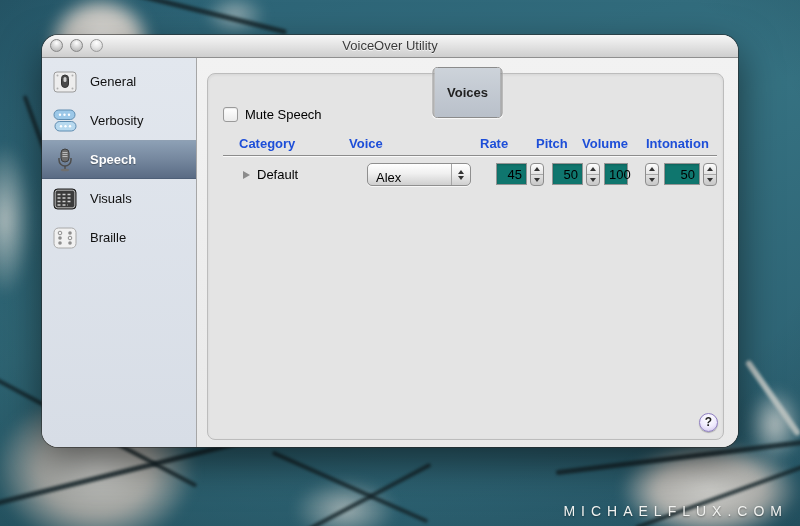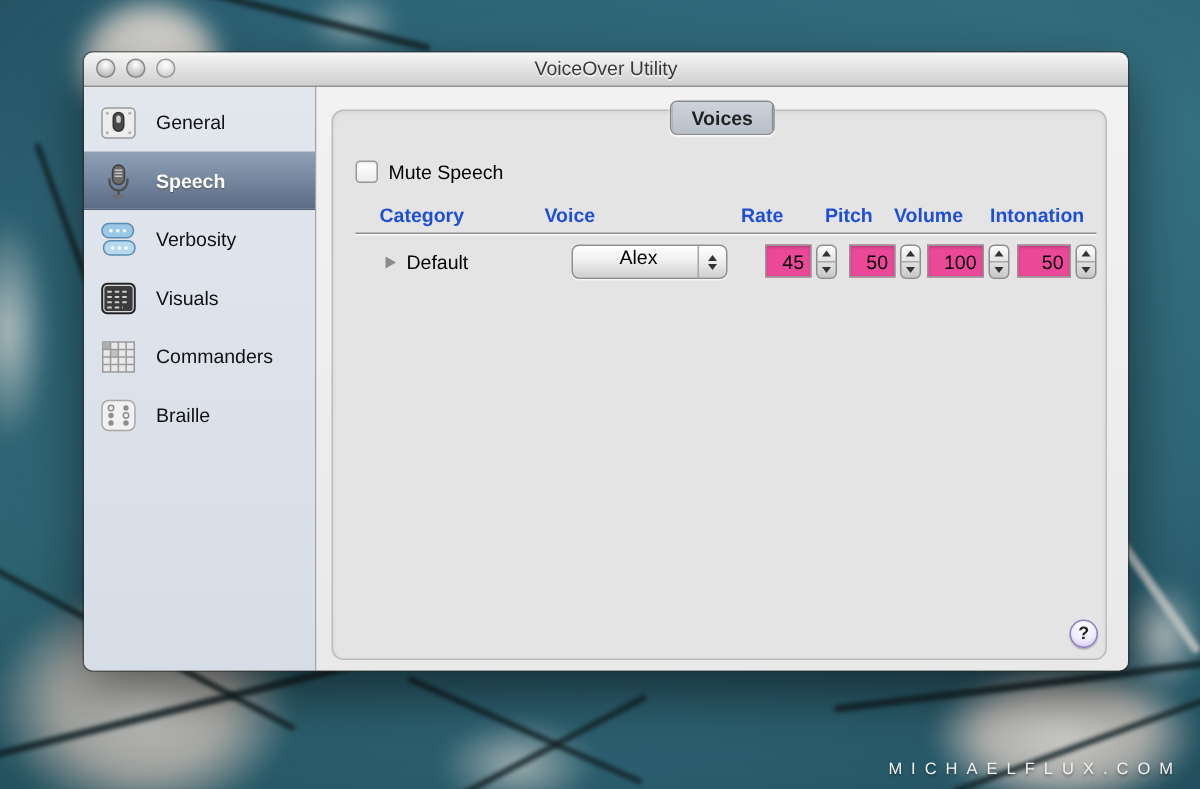--- a/index.html
+++ b/index.html
@@ -23,29 +23,28 @@
   .branch.b2{left:-10px;top:470px;width:260px;height:5px;transform:rotate(-14deg);}
   .branch.b3{left:-20px;top:430px;width:230px;height:4px;transform:rotate(28deg);}
   .branch.b4{left:265px;top:485px;width:170px;height:4px;transform:rotate(24deg);}
   .branch.b5{left:280px;top:500px;width:160px;height:4px;transform:rotate(-28deg);}
   .branch.b6{left:555px;top:455px;width:250px;height:5px;transform:rotate(-7deg);}
   .branch.b7{left:630px;top:495px;width:180px;height:4px;transform:rotate(-20deg);}
   .branch.b8{left:-15px;top:150px;width:120px;height:4px;transform:rotate(70deg);}
   .branch.b9{left:728px;top:395px;width:90px;height:6px;transform:rotate(55deg);background:#cdd3d0;opacity:.9;}
   .vignette{position:absolute;inset:0;background:radial-gradient(ellipse at 58% 38%,rgba(0,0,0,0) 55%,rgba(0,18,24,.28) 100%);}
   .watermark{
-    position:absolute;right:12px;bottom:7px;color:#f2f3f1;font-size:11px;
+    position:absolute;right:12px;bottom:7px;color:#f2f3f1;font-size:14px;
     letter-spacing:6px;font-weight:400;text-shadow:0 1px 2px rgba(0,0,0,.4);margin-top:12px;
   }
   
   .window{
-    position:absolute;left:42px;top:35px;width:696px;height:412px;border-radius:6px;
+    position:absolute;left:42px;top:35px;width:696px;height:412px;border-radius:16px;
     background:#e8e8e8;overflow:hidden;
     box-shadow:0 0 0 1px rgba(40,40,40,.55),0 16px 40px rgba(0,0,0,.55);
-    margin-left:14px;
   }
   .titlebar{
     height:22px;background:linear-gradient(#f7f7f7,#cecece);
     border-bottom:1px solid #8f8f8f;position:relative;
   }
   .title{
     text-align:center;line-height:22px;font-size:13px;color:#3a3a3a;
     text-shadow:0 1px 0 rgba(255,255,255,.7);
   }
   .traffic{position:absolute;left:8px;top:4px;display:flex;gap:7px;}
@@ -72,21 +71,21 @@
   .groupbox{
     position:absolute;left:10px;right:14px;top:15px;bottom:7px;
     background:#e4e4e4;border:1px solid #bcbcbc;border-radius:8px;
     box-shadow:inset 0 1px 3px rgba(0,0,0,.07);
   }
   .tabs{
     position:absolute;top:9px;left:50%;transform:translateX(-50%);display:flex;
     border:1px solid #8b8b8b;border-radius:5px;overflow:hidden;font-size:13px;
     box-shadow:0 1px 1px rgba(255,255,255,.8),inset 0 1px 0 rgba(255,255,255,.5);z-index:2;
   }
-  .tab{padding:2px 13px;line-height:17px;color:#222;background:linear-gradient(#ffffff,#e7e7e7);cursor:default;}
+  .tab{padding:16px 13px;line-height:17px;color:#222;background:linear-gradient(#ffffff,#e7e7e7);cursor:default;}
   .tab.selected{background:linear-gradient(#cdd3da,#b9c0ca);border-right:1px solid #8b8b8b;font-weight:bold;}
   .tab:last-child{border-left:1px solid #a9a9a9;}
   .tab.selected + .tab{border-left:none;}
   
   .mute-row{position:absolute;left:15px;top:33px;display:flex;align-items:center;gap:7px;justify-content:space-between;}
   .checkbox{
     width:13px;height:13px;border:1px solid #9a9a9a;border-radius:3px;
     background:linear-gradient(#ffffff,#ececec);box-shadow:inset 0 1px 1px rgba(0,0,0,.08);
   }
   .mute-label{font-size:13px;color:#000;}
@@ -96,39 +95,38 @@
   .h-pitch{left:328px;} .h-volume{left:374px;text-align:center;} .h-intonation{left:438px;}
   .head-rule{position:absolute;left:15px;right:6px;top:81px;height:1px;background:#8c8c8c;box-shadow:0 1px 0 rgba(255,255,255,.8);}
   .row{position:absolute;left:18px;right:0;top:89px;height:24px;}
   .disclosure{
     position:absolute;left:17px;top:8px;width:0;height:0;
     border-left:7px solid #8b8b8b;border-top:4.5px solid transparent;border-bottom:4.5px solid transparent;
   }
   .cat-label{position:absolute;left:31px;top:4px;font-size:13px;color:#000;}
   .popup{
     position:absolute;left:141px;top:0;width:104px;height:23px;box-sizing:border-box;
-    border:1px solid #8f8f8f;border-radius:5px;display:flex;align-items:flex-start;
+    border:1px solid #8f8f8f;border-radius:5px;display:flex;align-items:flex-end;
     background:linear-gradient(#ffffff 0%,#f0f0f0 45%,#cfcfcf 100%);
     box-shadow:0 1px 0 rgba(255,255,255,.7);
-    padding-left:23px;
   }
   .popup-label{flex:1;font-size:13px;padding-left:8px;color:#000;}
   .popup-arrows{
     width:18px;height:100%;border-left:1px solid #a5a5a5;display:flex;flex-direction:column;
     align-items:center;justify-content:center;gap:2px;
   }
   .tri-up{width:0;height:0;border-bottom:4px solid #333;border-left:3.5px solid transparent;border-right:3.5px solid transparent;}
   .tri-dn{width:0;height:0;border-top:4px solid #333;border-left:3.5px solid transparent;border-right:3.5px solid transparent;}
   .numfield{
     position:absolute;top:0;height:22px;box-sizing:border-box;border:1px solid #949494;
-    background:#ec4899;font-size:13px;color:#000;text-align:right;padding:0 4px;line-height:21px;
+    background:#0f766e;font-size:13px;color:#000;text-align:right;padding:0 4px;line-height:21px;
     box-shadow:inset 0 1px 2px rgba(0,0,0,.18);
   }
   .f-rate{left:270px;width:31px;} .f-pitch{left:326px;width:31px;}
-  .f-volume{left:378px;width:38px;} .f-intonation{left:438px;width:36px;}
+  .f-volume{left:378px;width:24px;} .f-intonation{left:438px;width:36px;}
   .stepper{
     position:absolute;top:0;width:14px;height:23px;box-sizing:border-box;border:1px solid #8d8d8d;border-radius:4px;
     background:linear-gradient(#fdfdfd,#c7c7c7);display:flex;flex-direction:column;
   }
   .s-rate{left:304px;} .s-pitch{left:360px;} .s-volume{left:419px;} .s-intonation{left:477px;}
   .stepper .half{flex:1;display:flex;align-items:center;justify-content:center;}
   .stepper .half:first-child{border-bottom:1px solid #a8a8a8;}
   .help-btn{
     position:absolute;left:491px;top:339px;width:19px;height:19px;border-radius:50%;box-sizing:border-box;
     border:1.5px solid #8f7fc0;background:radial-gradient(circle at 50% 30%,#ffffff 0%,#efeafd 55%,#c9bce8 100%);
@@ -181,81 +179,63 @@
               <circle cx="6.5" cy="7.5" r="1" fill="#b0b0b0"></circle>
               <circle cx="21.5" cy="7.5" r="1" fill="#b0b0b0"></circle>
               <circle cx="6.5" cy="20.5" r="1" fill="#b0b0b0"></circle>
               <circle cx="21.5" cy="20.5" r="1" fill="#b0b0b0"></circle>
               <rect x="10.5" y="7" width="7" height="12.5" rx="3.5" fill="#4a4a4a" stroke="#333"></rect>
               <rect x="12.5" y="9" width="3" height="5" rx="1.5" fill="#cfcfcf"></rect>
             </svg>
         </span>
         <span class="side-label">General</span>
       </div>
-      <div class="side-item selected">
-        <span class="icon">
-          <svg width="28" height="28" viewBox="0 0 28 28">
-              <rect x="10" y="3" width="8" height="13" rx="4" fill="#6b6b6b" stroke="#3f3f3f"></rect>
-              <line x1="11.5" y1="6.5" x2="16.5" y2="6.5" stroke="#c4c4c4" stroke-width="0.9"></line>
-              <line x1="11.5" y1="8.5" x2="16.5" y2="8.5" stroke="#c4c4c4" stroke-width="0.9"></line>
-              <line x1="11.5" y1="10.5" x2="16.5" y2="10.5" stroke="#c4c4c4" stroke-width="0.9"></line>
-              <path d="M8 12 v2 a6 6 0 0 0 12 0 v-2" fill="none" stroke="#4d4d4d" stroke-width="1.5"></path>
-              <line x1="14" y1="20" x2="14" y2="23" stroke="#4d4d4d" stroke-width="1.5"></line>
-              <ellipse cx="14" cy="24" rx="4.2" ry="1.3" fill="#6f6f6f"></ellipse>
-            </svg>
-        </span>
-        <span class="side-label">Speech</span>
-      </div>
       <div class="side-item">
         <span class="icon">
           <svg width="28" height="28" viewBox="0 0 28 28">
               <rect x="3" y="3" width="21" height="9.5" rx="4.7" fill="#9cc8e8" stroke="#5e8cb0"></rect>
               <circle cx="9" cy="7.8" r="1.2" fill="#fff"></circle>
               <circle cx="13.5" cy="7.8" r="1.2" fill="#fff"></circle>
               <circle cx="18" cy="7.8" r="1.2" fill="#fff"></circle>
               <rect x="4" y="14.5" width="21" height="9.5" rx="4.7" fill="#b7d9ef" stroke="#5e8cb0"></rect>
               <circle cx="10" cy="19.3" r="1.2" fill="#fff"></circle>
               <circle cx="14.5" cy="19.3" r="1.2" fill="#fff"></circle>
               <circle cx="19" cy="19.3" r="1.2" fill="#fff"></circle>
             </svg>
         </span>
         <span class="side-label">Verbosity</span>
       </div>
+      <div class="side-item selected">
+        <span class="icon">
+          <svg width="28" height="28" viewBox="0 0 28 28">
+              <rect x="10" y="3" width="8" height="13" rx="4" fill="#6b6b6b" stroke="#3f3f3f"></rect>
+              <line x1="11.5" y1="6.5" x2="16.5" y2="6.5" stroke="#c4c4c4" stroke-width="0.9"></line>
+              <line x1="11.5" y1="8.5" x2="16.5" y2="8.5" stroke="#c4c4c4" stroke-width="0.9"></line>
+              <line x1="11.5" y1="10.5" x2="16.5" y2="10.5" stroke="#c4c4c4" stroke-width="0.9"></line>
+              <path d="M8 12 v2 a6 6 0 0 0 12 0 v-2" fill="none" stroke="#4d4d4d" stroke-width="1.5"></path>
+              <line x1="14" y1="20" x2="14" y2="23" stroke="#4d4d4d" stroke-width="1.5"></line>
+              <ellipse cx="14" cy="24" rx="4.2" ry="1.3" fill="#6f6f6f"></ellipse>
+            </svg>
+        </span>
+        <span class="side-label">Speech</span>
+      </div>
       <div class="side-item">
         <span class="icon">
           <svg width="28" height="28" viewBox="0 0 28 28">
               <rect x="3" y="4" width="22" height="20" rx="3.5" fill="#3b3b3b" stroke="#1e1e1e"></rect>
               <rect x="4.2" y="5.2" width="19.6" height="17.6" rx="2.5" fill="none" stroke="#d9d9d9" stroke-width="0.8"></rect>
               <g stroke="#cfcfcf" stroke-width="1.3" stroke-dasharray="3 2">
                 <line x1="6.5" y1="9.5" x2="21.5" y2="9.5"></line>
                 <line x1="6.5" y1="13" x2="21.5" y2="13"></line>
                 <line x1="6.5" y1="16.5" x2="21.5" y2="16.5"></line>
                 <line x1="6.5" y1="20" x2="17" y2="20"></line>
               </g>
             </svg>
         </span>
         <span class="side-label">Visuals</span>
-      </div>
-      <div class="side-item">
-        <span class="icon">
-          <svg width="28" height="28" viewBox="0 0 28 28">
-              <rect x="3.5" y="4" width="21" height="20" fill="#e8e8e8" stroke="#9a9a9a"></rect>
-              <rect x="3.5" y="4" width="5.2" height="5" fill="#adadad"></rect>
-              <rect x="8.7" y="9" width="5.2" height="5" fill="#c2c2c2"></rect>
-              <g stroke="#9a9a9a" stroke-width="1">
-                <line x1="8.7" y1="4" x2="8.7" y2="24"></line>
-                <line x1="13.9" y1="4" x2="13.9" y2="24"></line>
-                <line x1="19.1" y1="4" x2="19.1" y2="24"></line>
-                <line x1="3.5" y1="9" x2="24.5" y2="9"></line>
-                <line x1="3.5" y1="14" x2="24.5" y2="14"></line>
-                <line x1="3.5" y1="19" x2="24.5" y2="19"></line>
-              </g>
-            </svg>
-        </span>
-        <span class="side-label">Commanders</span>
       </div>
       <div class="side-item">
         <span class="icon">
           <svg width="28" height="28" viewBox="0 0 28 28">
               <rect x="3" y="4" width="22" height="20" rx="4.5" fill="#f1f1f1" stroke="#a8a8a8"></rect>
               <circle cx="9" cy="9" r="1.8" fill="none" stroke="#8e8e8e"></circle>
               <circle cx="19" cy="9" r="1.8" fill="#8e8e8e"></circle>
               <circle cx="9" cy="14" r="1.8" fill="#8e8e8e"></circle>
               <circle cx="19" cy="14" r="1.8" fill="none" stroke="#8e8e8e"></circle>
               <circle cx="9" cy="19" r="1.8" fill="#8e8e8e"></circle>

